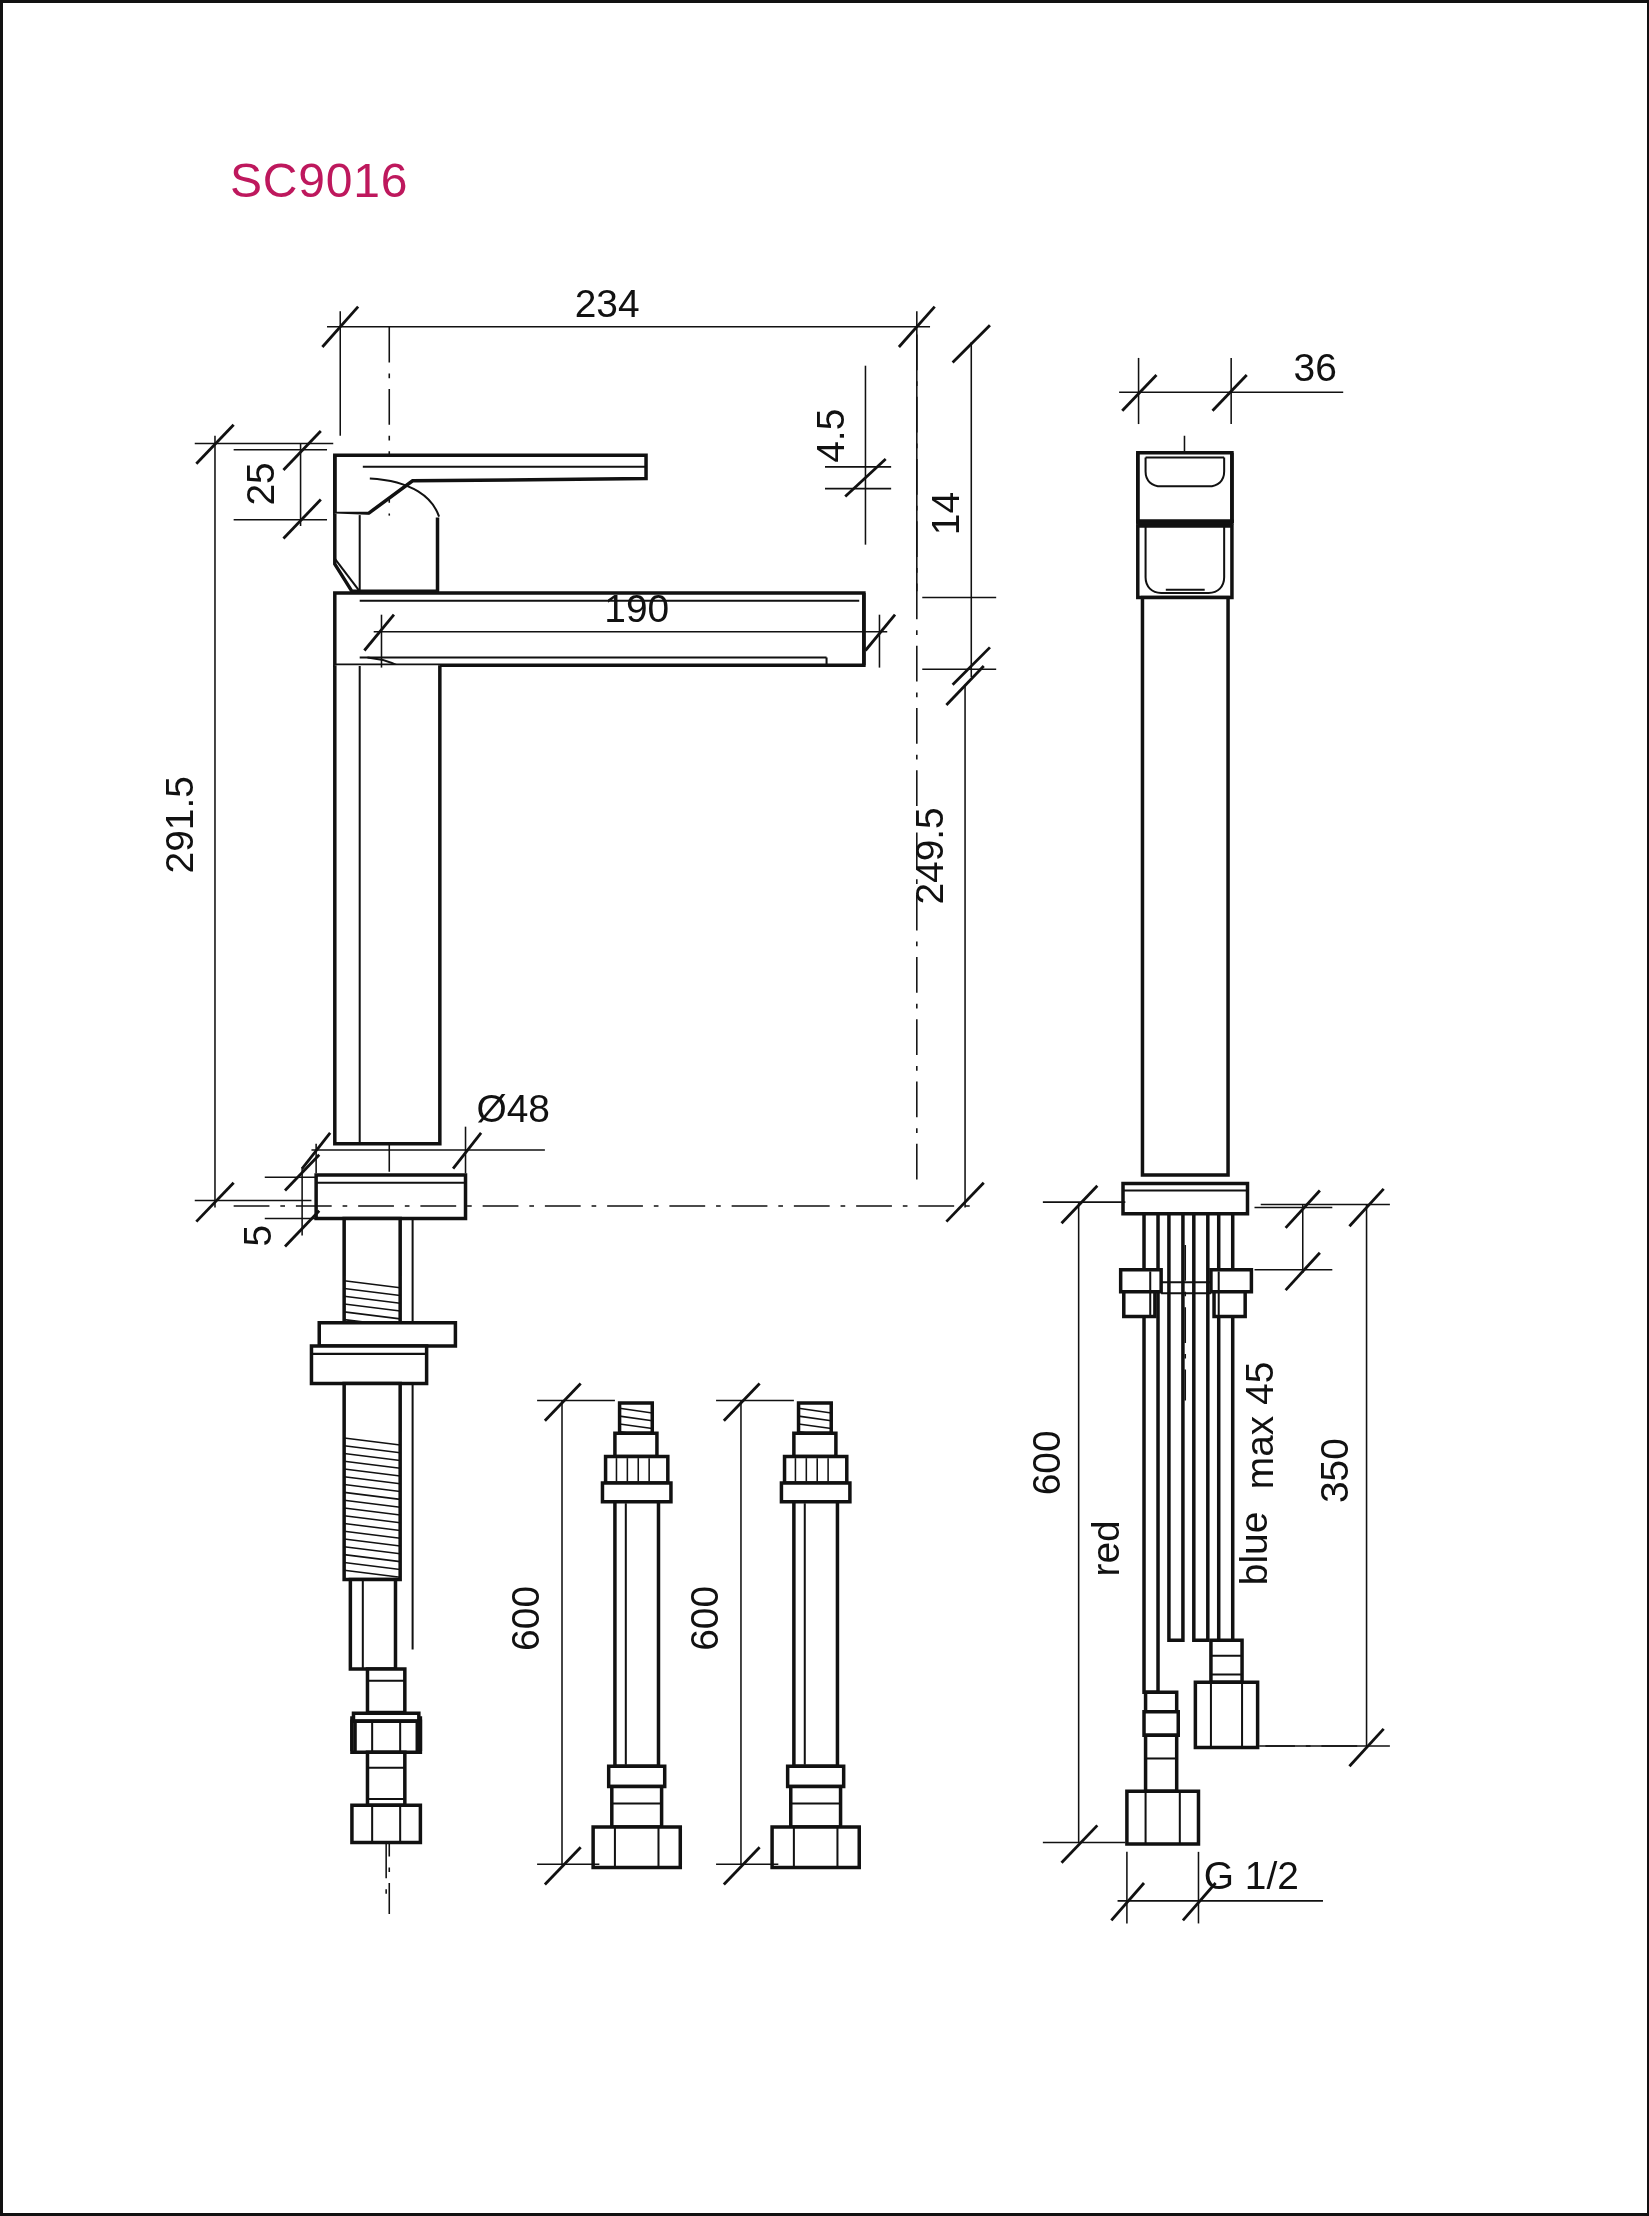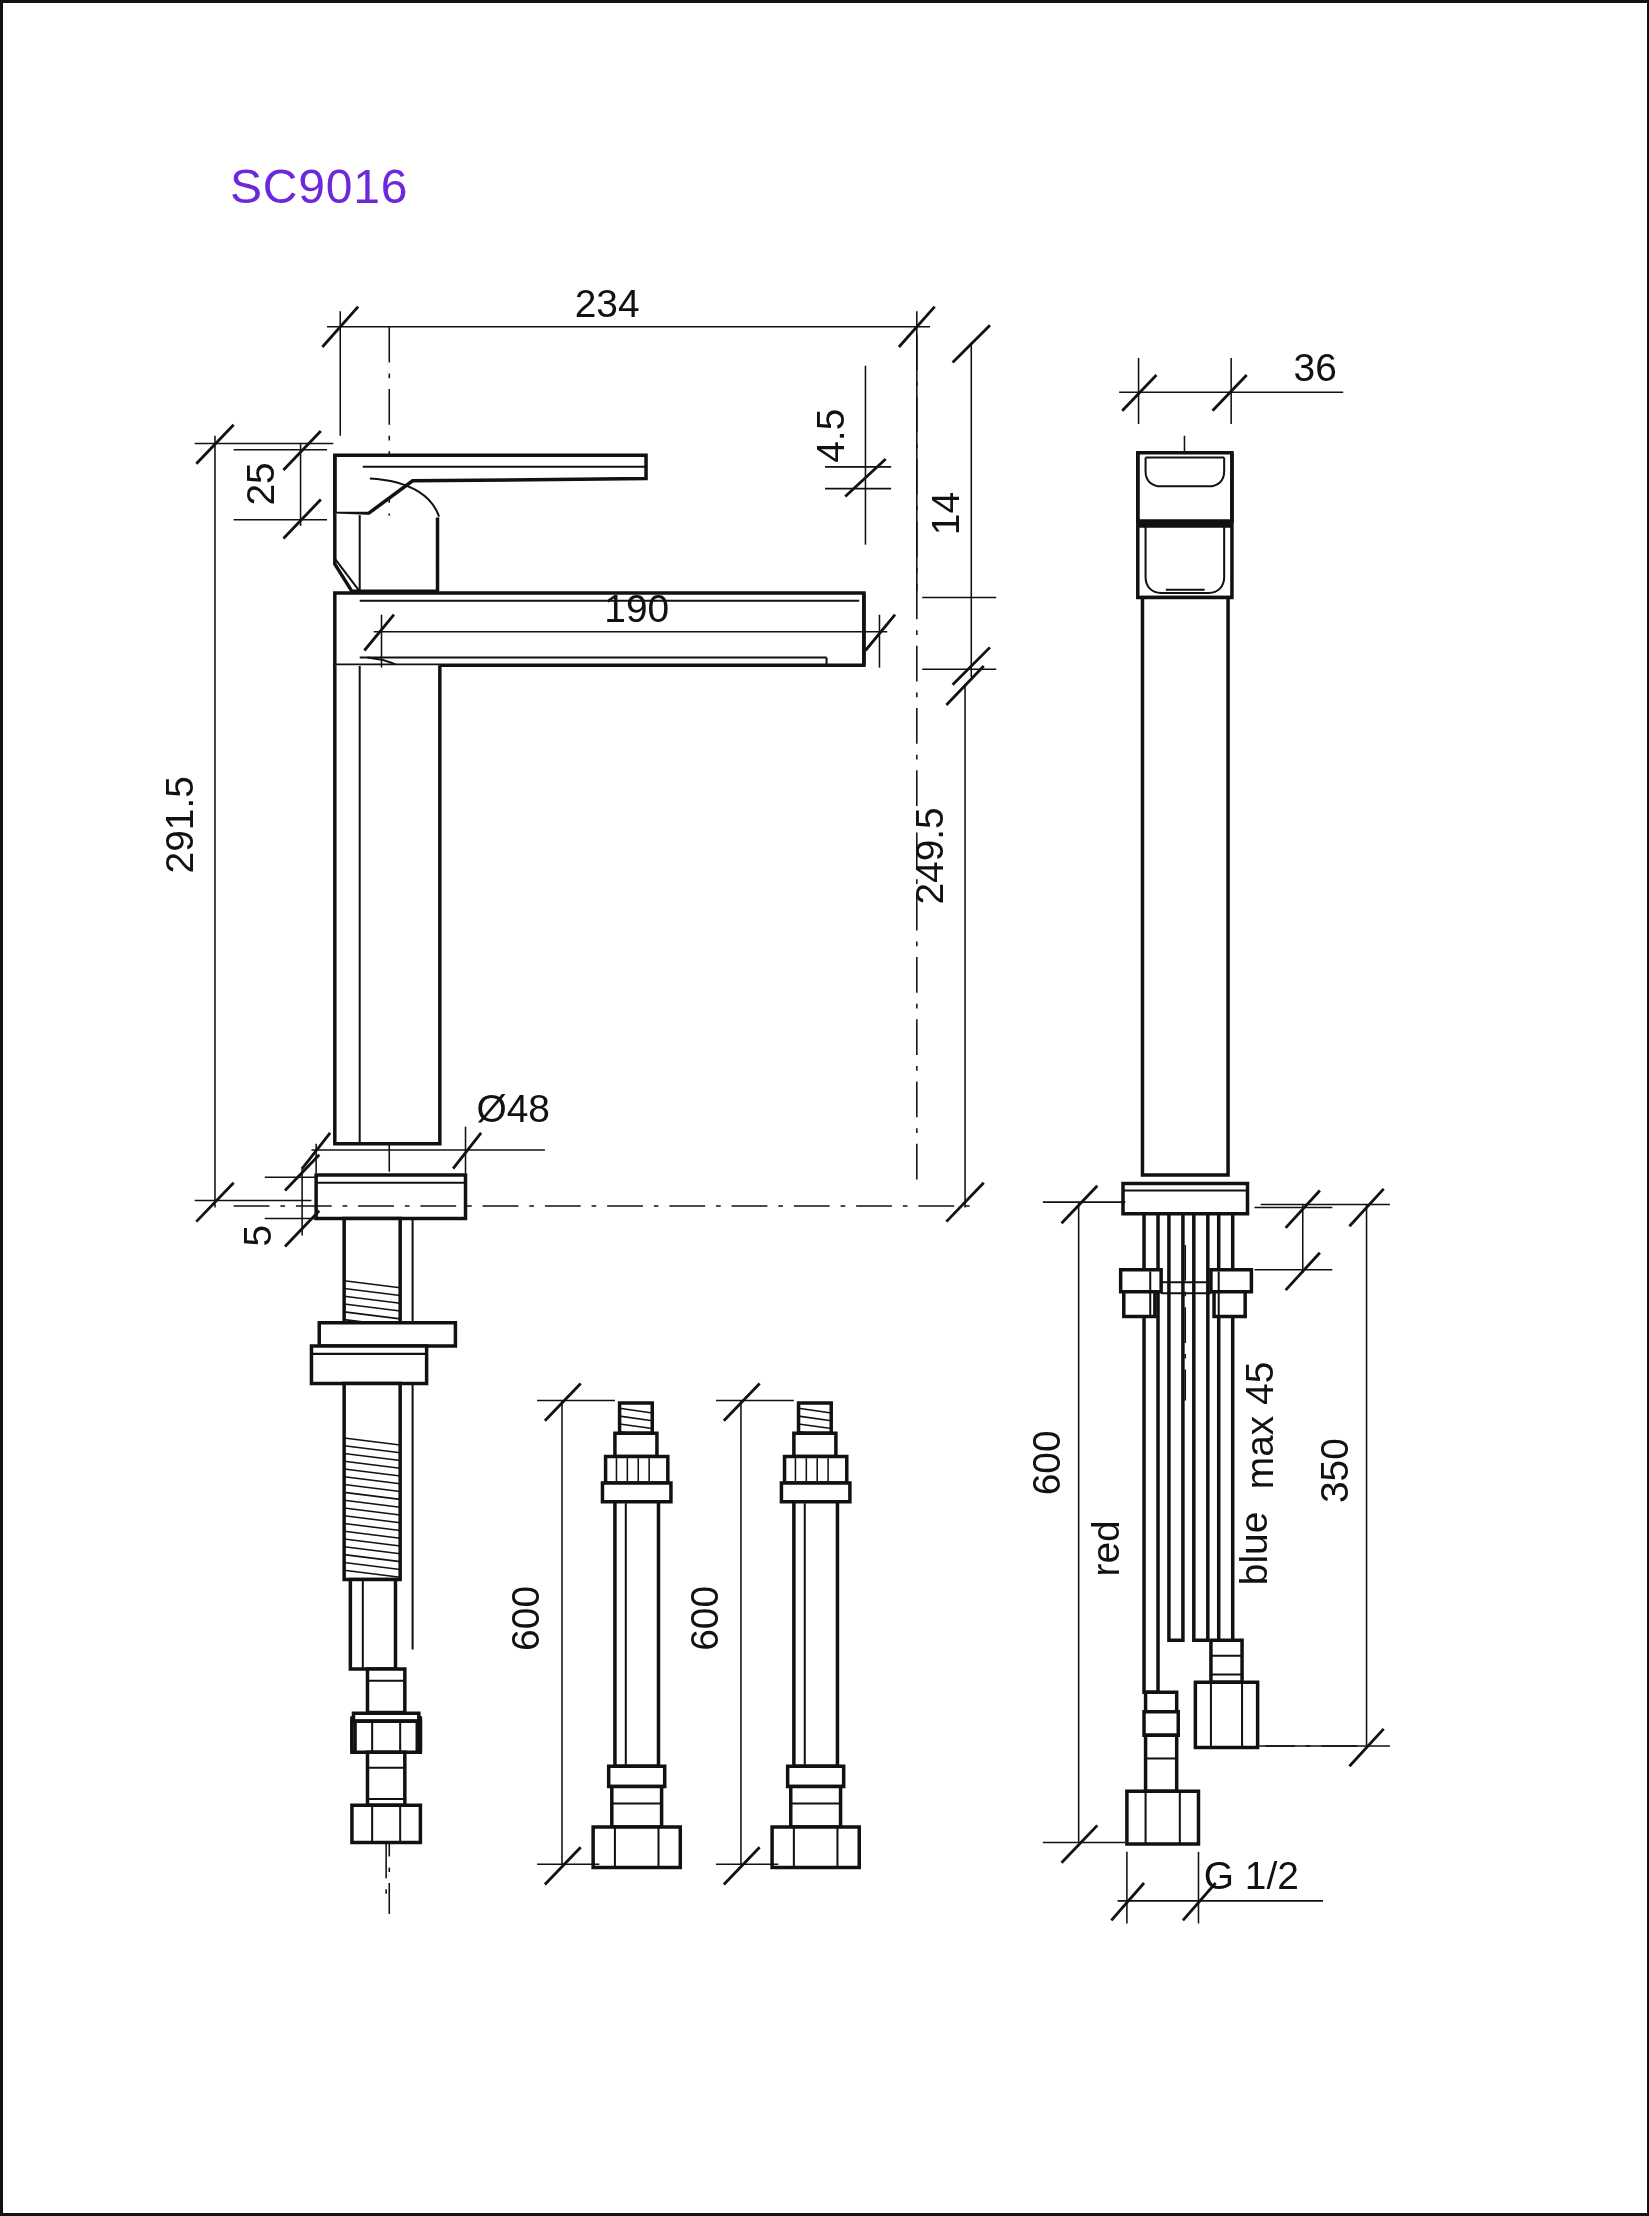--- a/index.html
+++ b/index.html
@@ -9,22 +9,22 @@
     color:#000;
     overflow:hidden;
     position:relative;
   }
   #sheet{position:absolute;inset:0;}
   .border-frame{
     position:absolute;left:0;top:0;width:1650px;height:2216px;
     border:3.1px solid #111;box-sizing:border-box;
   }
   #title{
-    position:absolute;left:230px;top:159px;
-    font-size:48px;letter-spacing:0.8px;color:#6d28d9;
+    position:absolute;left:230px;top:153px;
+    font-size:48px;letter-spacing:0.8px;color:#be185d;
     white-space:nowrap;
   }
   svg.draw{position:absolute;left:0;top:0;width:1650px;height:2216px;}
   text.dim{
     font-family:"Liberation Sans", sans-serif;
     font-size:50px; fill:#111;
   }
 </style>
 </head>
 <body>

